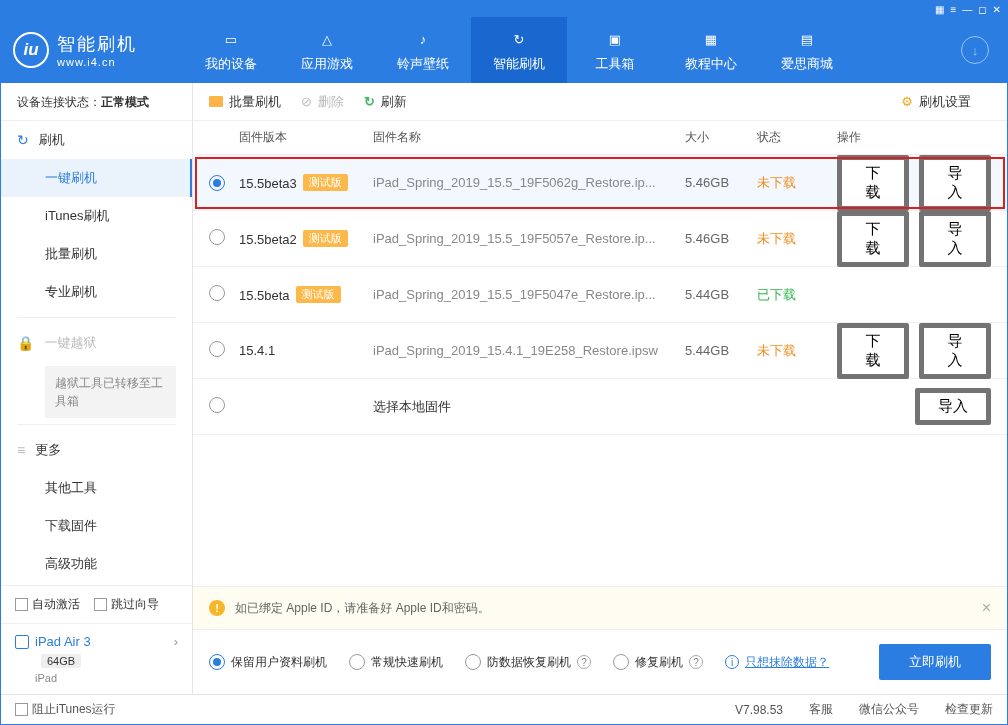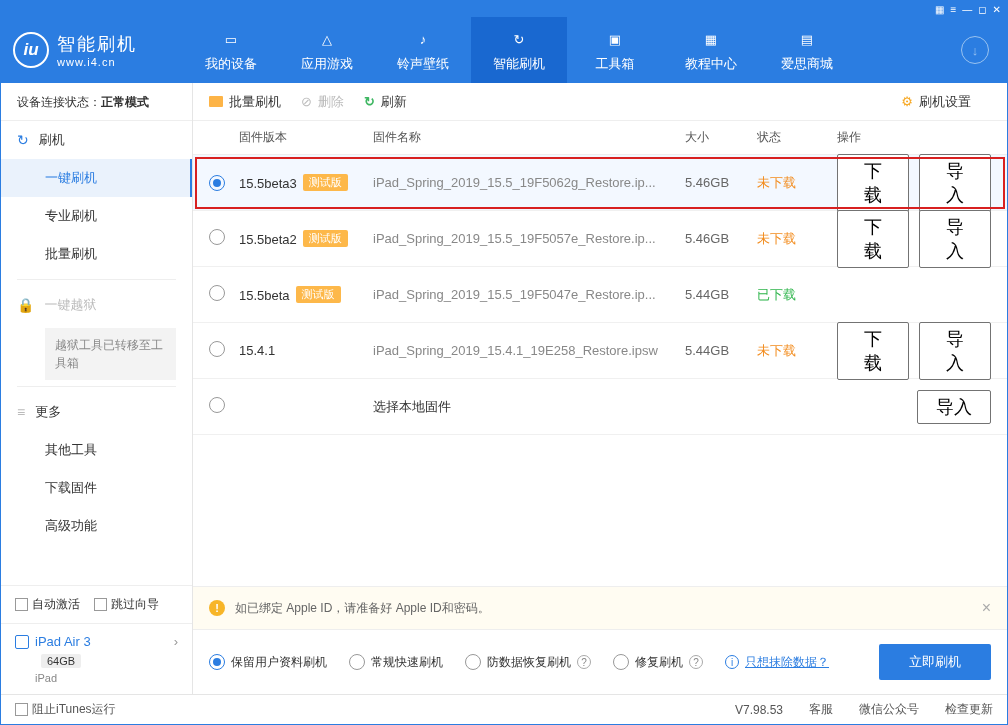--- a/index.html
+++ b/index.html
@@ -71,21 +71,21 @@
 .row .c-name { flex: 1; color: #888; overflow: hidden; text-overflow: ellipsis; white-space: nowrap; }
 .row .c-size { width: 72px; color: #666; }
 .row .c-status { width: 80px; }
 .row .c-ops { width: 154px; display: flex; gap: 10px; justify-content: flex-end; }
 .radio { width: 16px; height: 16px; border: 1.5px solid #999; border-radius: 50%; display: inline-flex; align-items: center; justify-content: center; }
 .radio.on { border-color: #2b7de1; }
 .radio.on::after { content:''; width:8px; height:8px; background:#2b7de1; border-radius:50%; }
 .tag-test { background: #fdb84a; color: #fff; font-size: 11px; padding: 1px 6px; border-radius: 2px; }
 .st-orange { color: #f28c1e; }
 .st-green { color: #2fb54c; }
-.btn-s { border: 1px solid #737373; background: #fff; padding: 4px 18px; font-size: 18px; border-radius: 2px; cursor: pointer; }
+.btn-s { border: 5px solid #737373; background: #fff; padding: 4px 18px; font-size: 15px; border-radius: 2px; cursor: pointer; }
 
 .notice { margin-top: auto; padding: 12px 16px; display: flex; align-items: center; gap: 10px; background: #fffcf2; border-top: 1px solid #eee; font-size: 12px; color: #666; }
 .notice .warn { width: 16px; height: 16px; background: #f7b528; border-radius: 50%; color: #fff; text-align: center; line-height: 16px; font-size: 11px; font-weight: bold; }
 .notice .close { margin-left: auto; color: #aaa; cursor: pointer; font-size: 16px; }
 
 .options { padding: 14px 16px; display: flex; align-items: center; gap: 22px; font-size: 12px; border-top: 1px solid #eee; }
 .opt-radio { display: flex; align-items: center; gap: 6px; }
 .q-mark { width: 14px; height: 14px; border: 1px solid #aaa; border-radius: 50%; font-size: 10px; color: #888; text-align: center; line-height: 13px; }
 .info-mark { width: 14px; height: 14px; border: 1.5px solid #2b7de1; border-radius: 50%; font-size: 10px; color: #2b7de1; text-align: center; line-height: 13px; }
 .link-blue { color: #2b7de1; text-decoration: underline; cursor: pointer; }
@@ -155,22 +155,23 @@
     <div class="device-status">
       <span>设备连接状态：</span><b>正常模式</b>
     </div>
     <div class="side-group">
       <div class="side-header">
         <span class="blue-icon">↻</span>
         <span>刷机</span>
       </div>
       <div id="flash-subs">
           <div class="side-sub active">一键刷机</div>
+          <div class="side-sub">iTunes刷机</div>
+          <div class="side-sub">批量刷机</div>
           <div class="side-sub">专业刷机</div>
-          <div class="side-sub">批量刷机</div>
         </div>
       <div class="side-sep"></div>
       <div class="side-header" style="color:#bbb;">
         <span class="gray-icon">🔒</span>
         <span>一键越狱</span>
       </div>
       <div class="side-note">越狱工具已转移至工具箱</div>
       <div class="side-sep"></div>
       <div class="side-header">
         <span class="gray-icon">≡</span>

